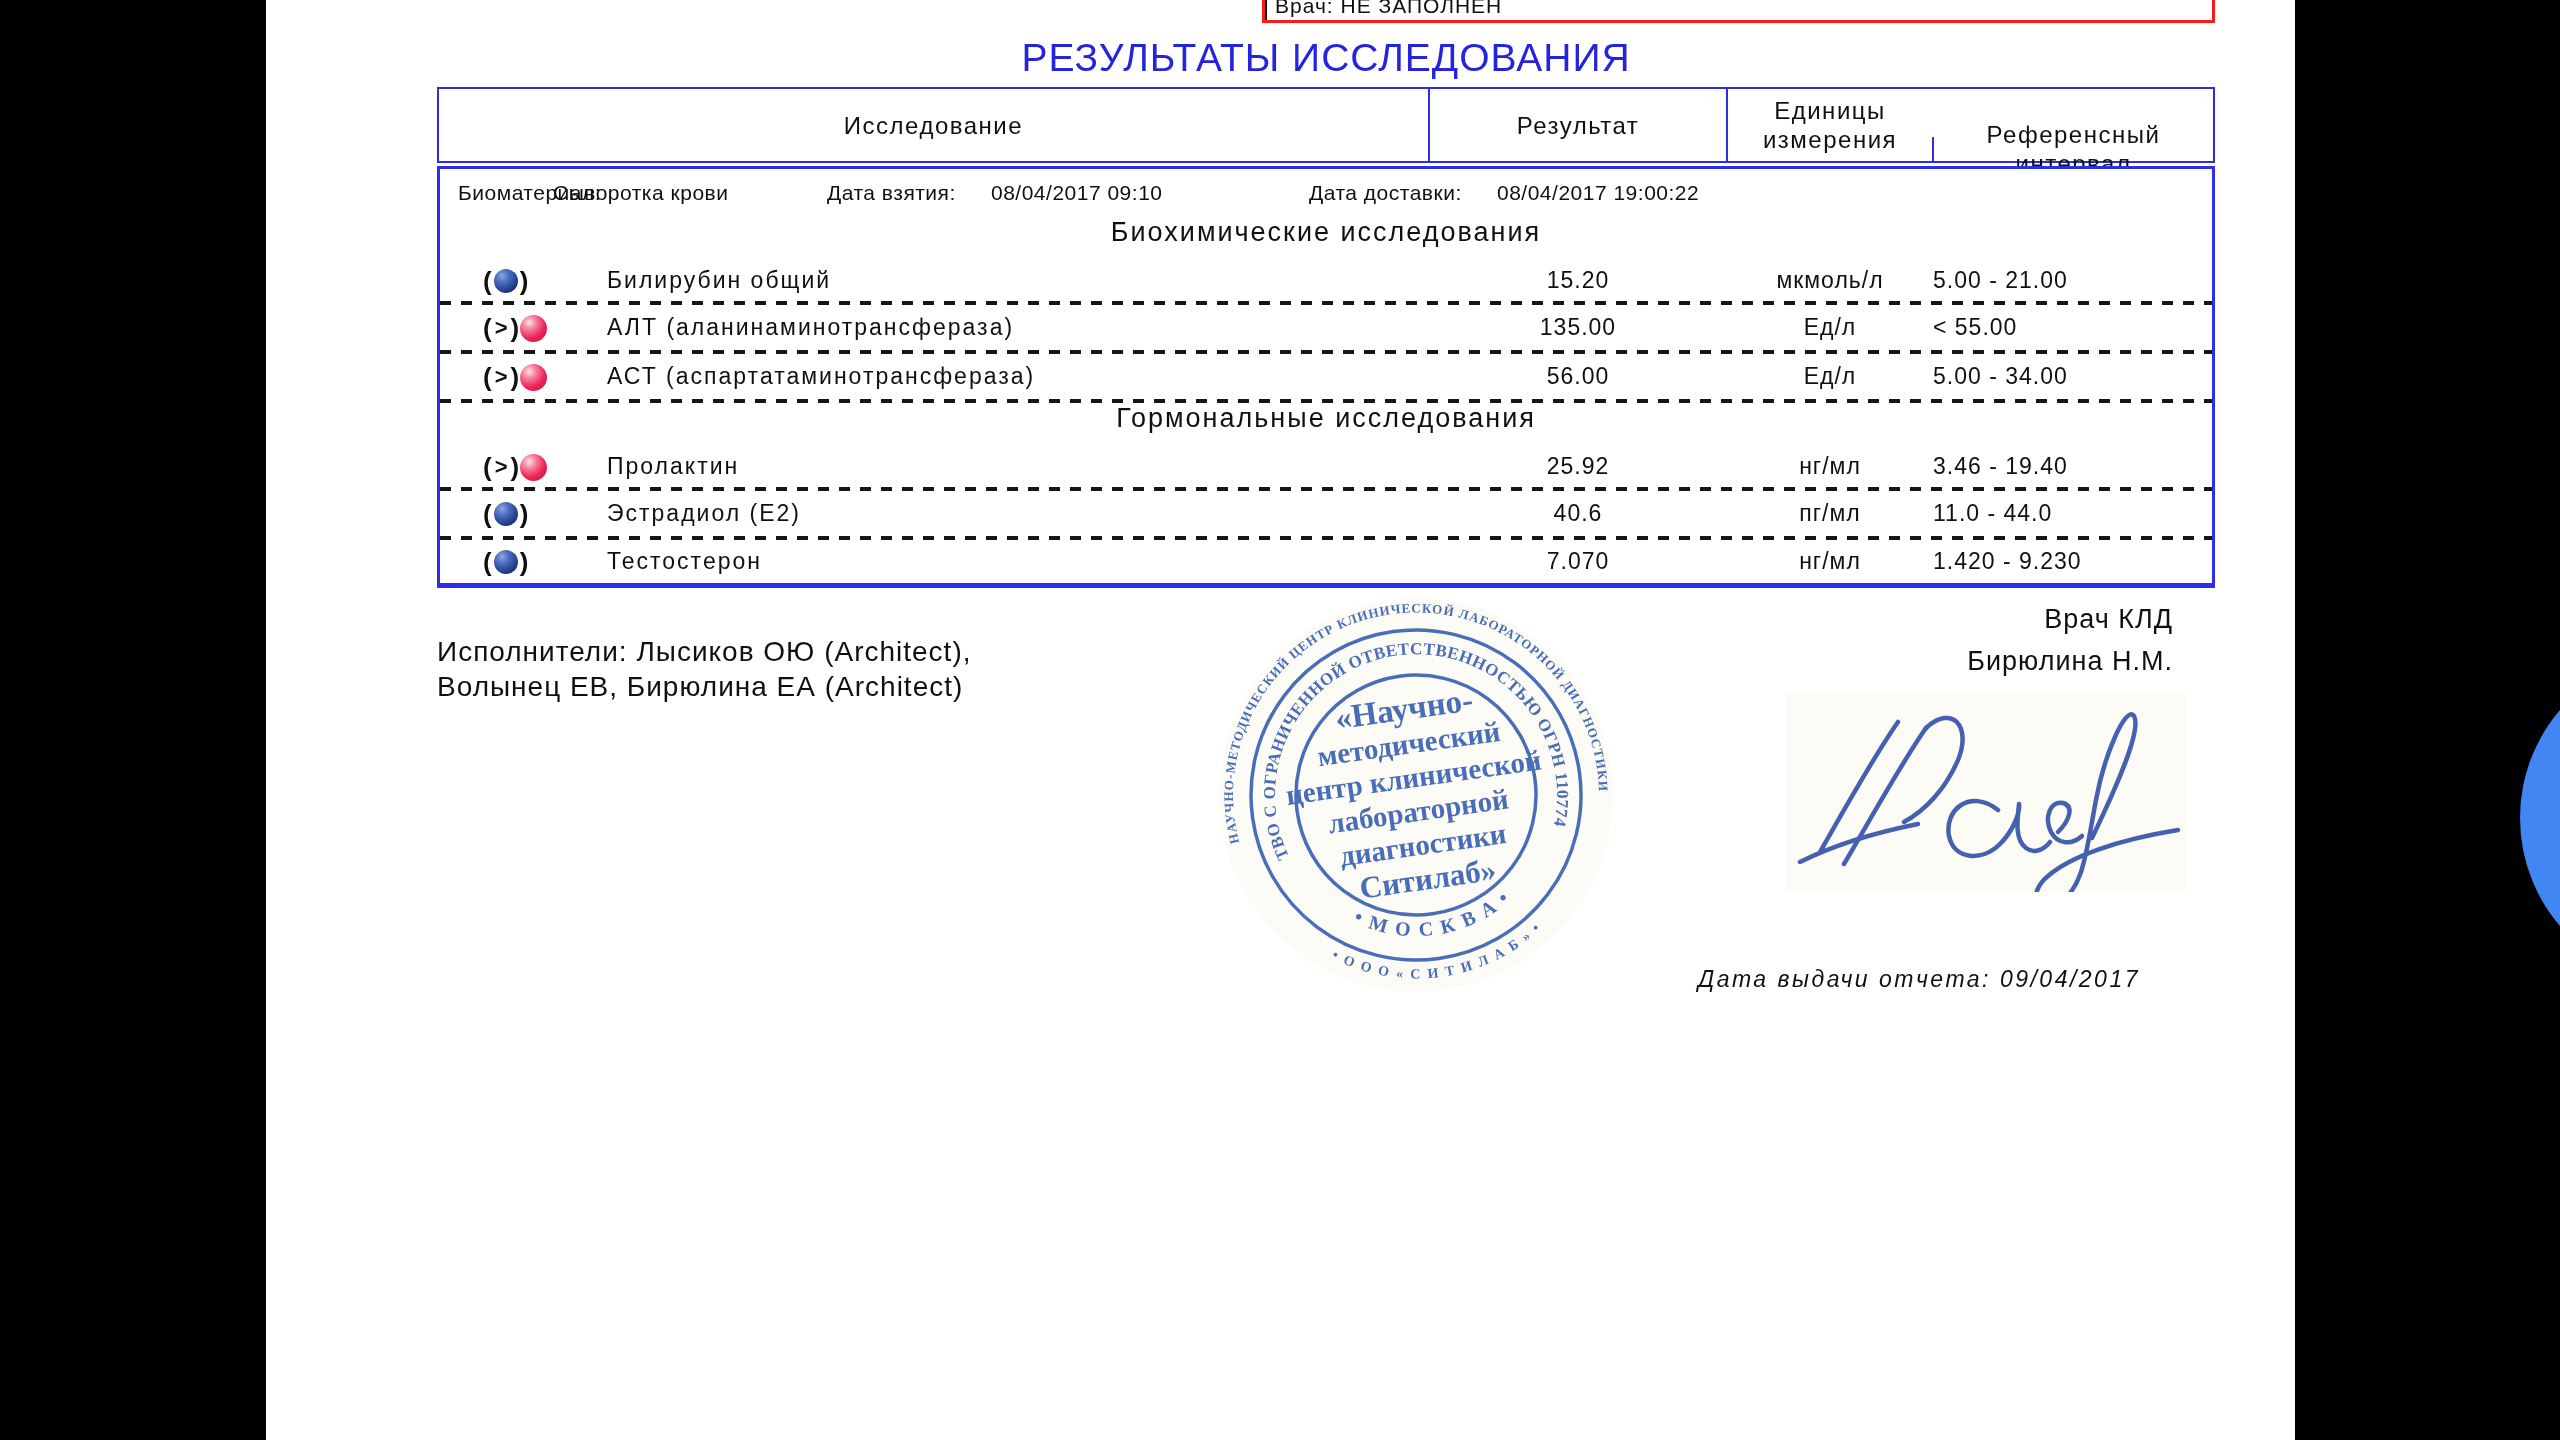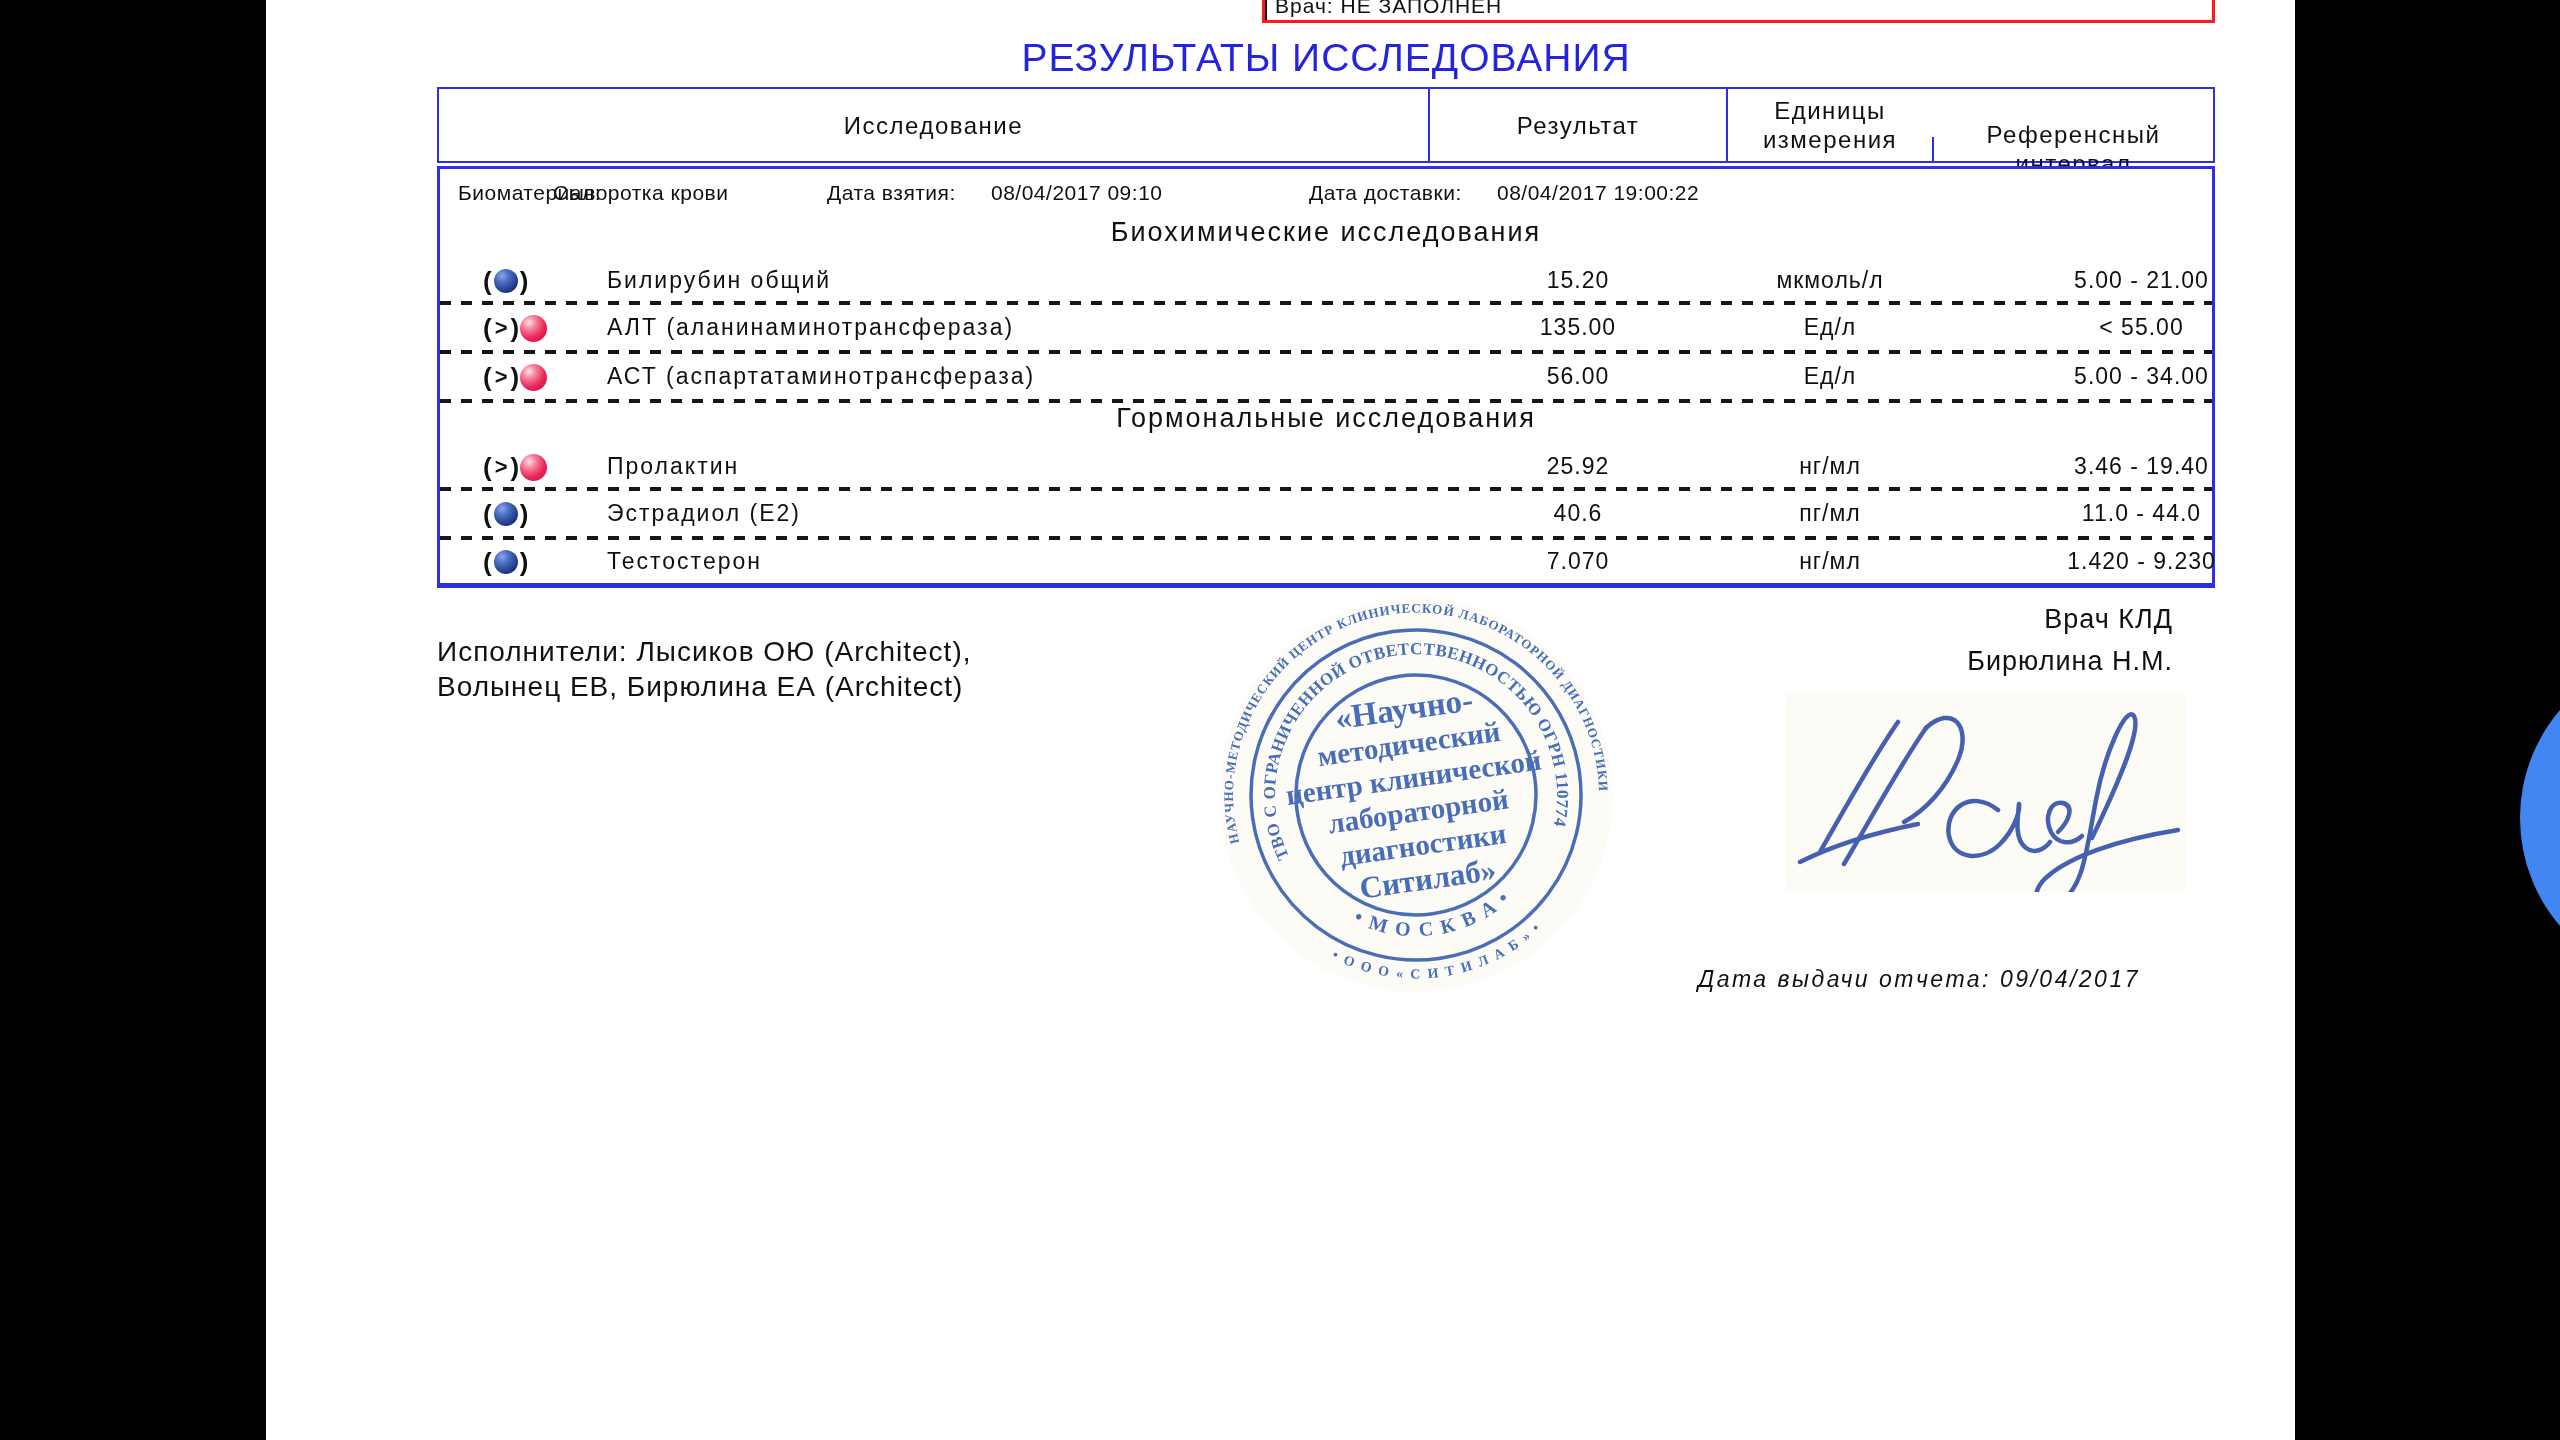--- a/index.html
+++ b/index.html
@@ -59,21 +59,21 @@
   .specimen span{position:absolute;top:4px;white-space:nowrap;}
   .sec-title{
     position:absolute;left:0;width:100%;text-align:center;
     font-size:27px;letter-spacing:2px;
   }
   .trow{position:absolute;left:0;width:100%;height:44px;font-size:23px;}
   .trow .icon{position:absolute;left:43px;top:0;height:44px;display:flex;align-items:center;}
   .trow .name{position:absolute;left:167px;top:8px;letter-spacing:2px;white-space:nowrap;}
   .trow .result{position:absolute;left:989px;width:298px;top:8px;text-align:center;letter-spacing:1px;}
   .trow .units{position:absolute;left:1287px;width:206px;top:8px;text-align:center;letter-spacing:1px;}
-  .trow .ref{position:absolute;left:1559px;width:285px;top:8px;text-align:center;letter-spacing:1px;}
+  .trow .ref{position:absolute;left:1493px;width:285px;top:8px;letter-spacing:1px;}
   .dash{
     position:absolute;left:0;right:0;height:4px;
     background:repeating-linear-gradient(90deg,#161616 0 11px,transparent 11px 21px);
   }
   .paren{font-weight:bold;font-size:26px;line-height:26px;}
   .gt{font-weight:bold;font-size:22px;line-height:22px;margin:0 3px;}
   .ball{display:inline-block;border-radius:50%;vertical-align:middle;}
   .ball.blue{
     width:24px;height:24px;margin:0 2px;
     background:radial-gradient(circle at 34% 28%, #8aa6e2 0%, #4a6cc0 30%, #1c3a82 70%, #122b66 100%);

